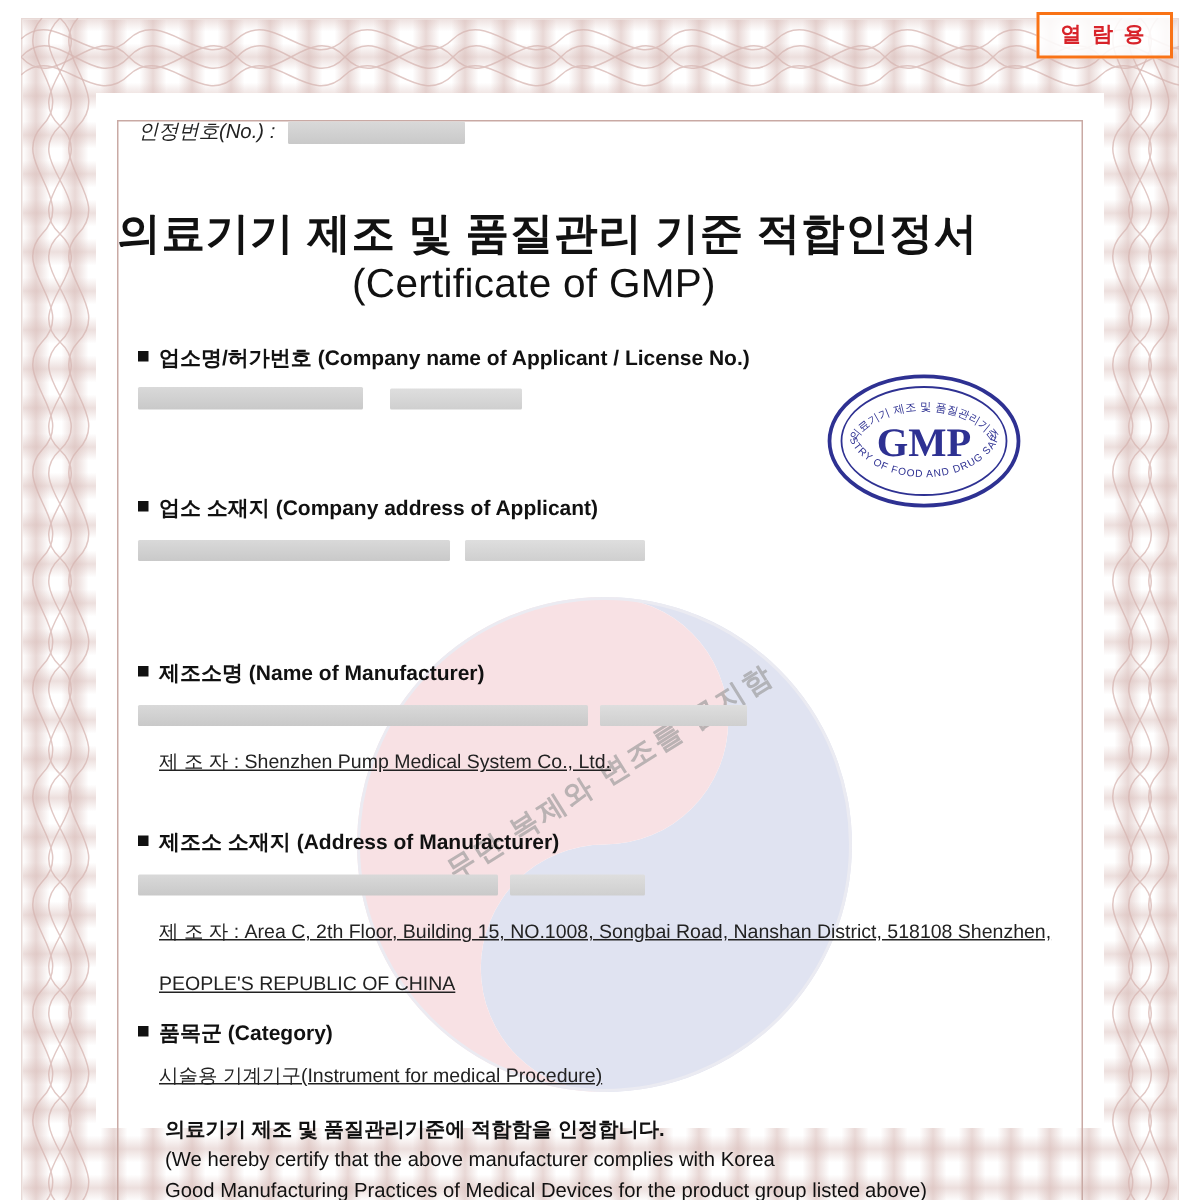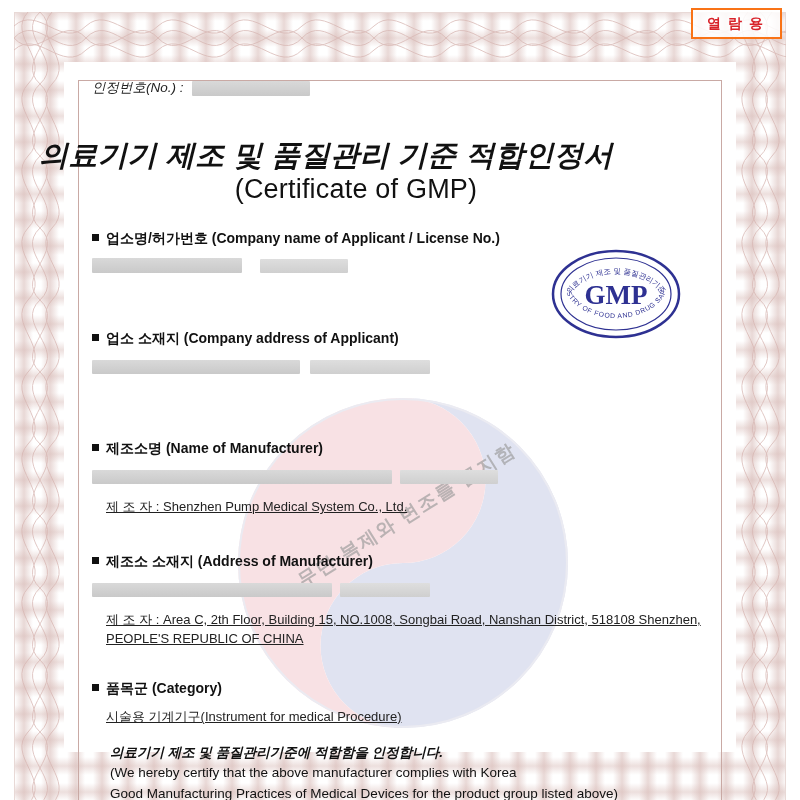--- a/index.html
+++ b/index.html
@@ -130,26 +130,25 @@
   .redact.soft {
     background: linear-gradient(180deg,#dedede,#cfcfcf);
   }
 
   
   .title-kr {
     position: absolute;
     left: 0;
     top: 136px;
     width: 652px;
-    text-align: center;
+    text-align: right;
     font-size: 29px;
     font-weight: bold;
     color: #111;
     letter-spacing: 0.5px;
-    font-style: italic;
   }
   .title-en {
     position: absolute;
     left: 0;
     top: 174px;
     width: 712px;
     text-align: center;
     font-size: 27px;
     color: #111;
     letter-spacing: 0.2px;
@@ -190,21 +189,21 @@
 
   
   .statement {
     position: absolute;
     left: 110px;
     top: 743px;
     font-size: 13.5px;
     color: #111;
     line-height: 1.5;
   }
-  .statement .kr { font-weight: bold; font-style: italic; }
+  .statement .kr { font-weight: bold; }
 </style>
 </head>
 <body>
 
 <div class="page">
 
   <div class="border-frame"></div>
   <div class="border-mask"></div>
 
   <svg class="wave-strip" style="left:14px; top:12px;" width="772" height="52" viewBox="0 0 772 52">
@@ -303,21 +302,21 @@
 
   <div class="field" style="top:553px;">
     <div class="field-head">
       <span class="sq"></span><span>제조소 소재지 (Address of Manufacturer)</span>
     </div>
     <div style="margin-top:12px;">
       <span class="redact" style="width:240px; height:14px;"></span>
       <span class="redact soft" style="width:90px; height:14px; margin-left:4px;"></span>
     </div>
     <div class="field-sub indent">제 조 자 : Area C, 2th Floor, Building 15, NO.1008, Songbai Road, Nanshan District, 518108 Shenzhen,</div>
-    <div class="field-sub indent" style="margin-top:0;">PEOPLE'S REPUBLIC OF CHINA</div>
+    <div class="field-sub indent" style="margin-top:16px;">PEOPLE'S REPUBLIC OF CHINA</div>
   </div>
 
   <div class="field" style="top:680px;">
     <div class="field-head">
       <span class="sq"></span><span>품목군 (Category)</span>
     </div>
     <div class="field-sub indent">시술용 기계기구(Instrument for medical Procedure)</div>
   </div>
 
   <div class="statement">

